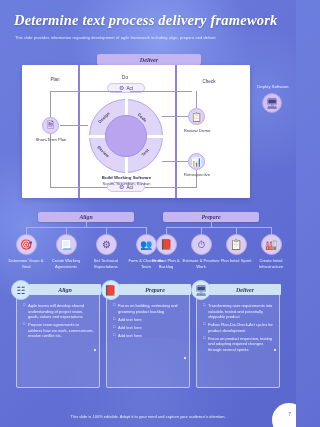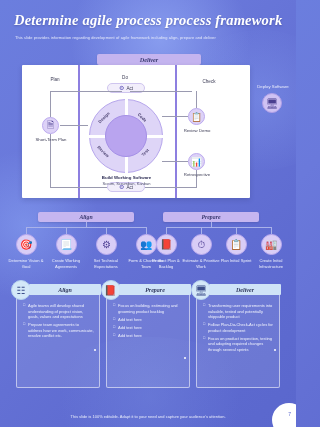--- a/index.html
+++ b/index.html
@@ -216,21 +216,21 @@
 </head>
 <body>
 
 <div class="slide">
 
   <div class="bloom b1"></div>
   <div class="bloom b2"></div>
   <div class="bloom b3"></div>
   <div class="bloom b4"></div>
 
-  <div class="title">Determine agile process process framework</div>
+  <div class="title">Determine text process delivery framework</div>
   <div class="subtitle">This slide provides information regarding development of agile framework including align, prepare and deliver</div>
 
   <div class="deliver-tab">
     <span>Deliver</span>
   </div>
 
   <div class="diagram">
     <div class="vline v1"></div>
     <div class="vline v2"></div>
 

